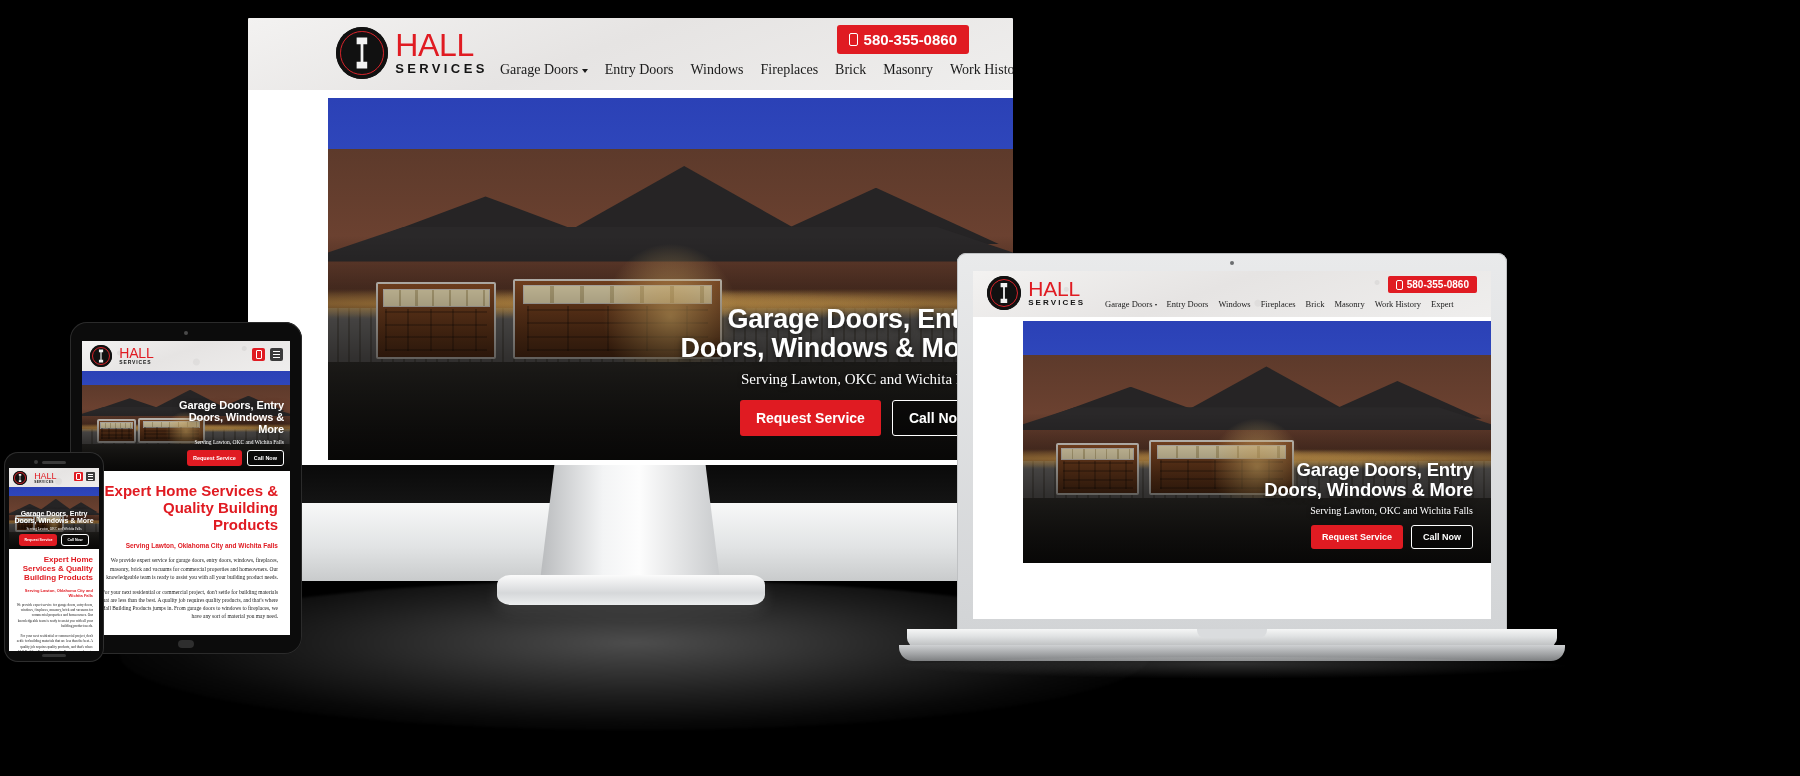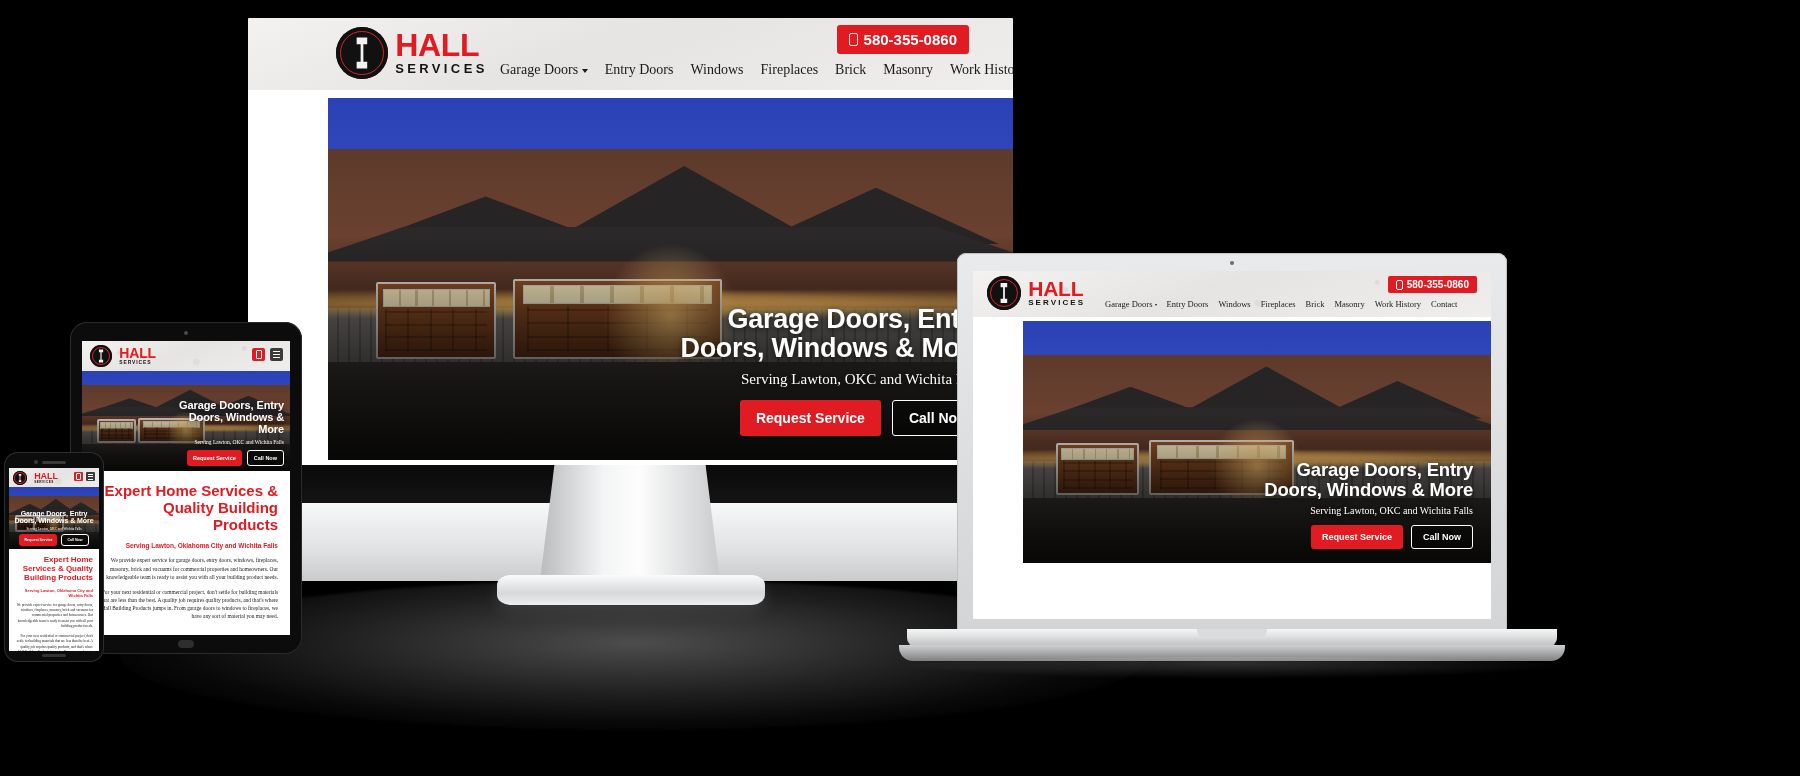--- a/index.html
+++ b/index.html
@@ -17,21 +17,21 @@
   }
   .brandrow{display:flex;align-items:center;}
   .logo-mark{border-radius:50%;background:#111;position:relative;flex:none;
     box-shadow:0 0 0 2px #111 inset;}
   .logo-mark::before{content:"";position:absolute;inset:8%;border-radius:50%;
     border:1px solid #d8232a;}
   .logo-mark::after{content:"";position:absolute;left:50%;top:20%;bottom:20%;
     width:22%;transform:translateX(-50%);background:#f2f2f2;
     clip-path:polygon(0 0,100% 0,100% 22%,62% 22%,62% 78%,100% 78%,100% 100%,0 100%,0 78%,38% 78%,38% 22%,0 22%);}
   .logo-text{line-height:.92;margin-left:.45em;}
-  .logo-hall{color:#e01b22;font-weight:700;letter-spacing:-.01em;}
+  .logo-hall{color:#e01b22;font-weight:400;letter-spacing:-.01em;}
   .logo-serv{color:#141414;font-weight:800;letter-spacing:.26em;}
   .phone-btn{position:absolute;background:#e01b22;color:#fff;font-weight:800;
     border-radius:3px;display:flex;align-items:center;gap:.35em;white-space:nowrap;}
   .phone-glyph{display:inline-block;border:1.5px solid #fff;border-radius:2px;}
   .navrow{display:flex;align-items:center;font-family:"Liberation Serif",serif;color:#1a1a1a;}
   .navrow span{white-space:nowrap;}
   .caret{display:inline-block;border-left:.28em solid transparent;border-right:.28em solid transparent;
     border-top:.32em solid #1a1a1a;vertical-align:middle;margin-left:.25em;}
 
   
@@ -238,21 +238,21 @@
           </a>
 
           <div class="navrow" style="position:absolute;left:132px;top:28px;gap:10px;font-size:8.5px;">
             <span><span>Garage Doors</span><i class="caret" style="border-left-width:.22em;border-right-width:.22em;border-top-width:.26em;"></i></span>
             <span>Entry Doors</span>
             <span>Windows</span>
             <span>Fireplaces</span>
             <span>Brick</span>
             <span>Masonry</span>
             <span>Work History</span>
-            <span>Contact</span>
+            <span>Expert</span>
           </div>
         </div>
 
         <div class="hero" style="height:242px;margin:4px 0 0 50px;">
           <div class="sky"></div>
           <div class="house">
             <div class="roofA"></div>
             <div class="roofB"></div>
             <div class="roofC"></div>
             <div class="roofmain"></div>

